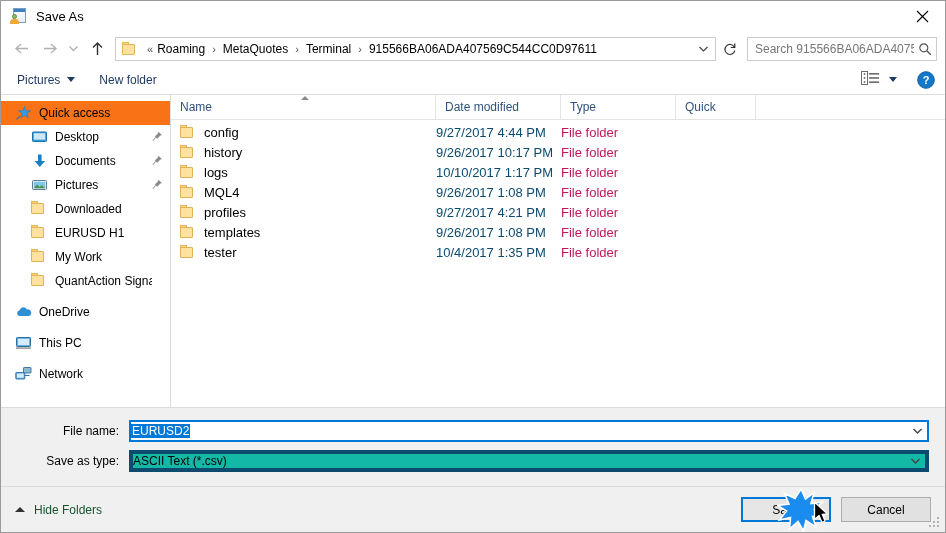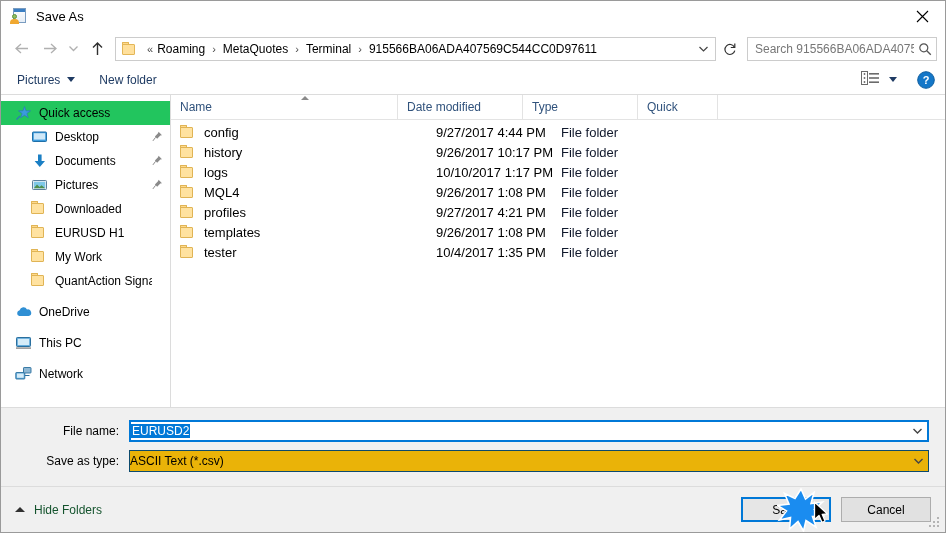--- a/index.html
+++ b/index.html
@@ -189,21 +189,21 @@
   }
   .side-item {
     height: 24px;
     display: flex; align-items: center;
     padding-left: 14px; padding-right: 6px;
     font-size: 12px; color: #000000;
     white-space: nowrap;
     cursor: default;
   }
   .side-item.indent { padding-left: 30px; }
-  .side-item.sel { background: #22c55e; }
+  .side-item.sel { background: #f97316; }
   .side-ico {
     width: 17px; height: 16px; margin-right: 7px;
     flex: none; position: relative;
   }
   .side-label { flex: 1; overflow: hidden; }
   .pin {
     width: 12px; flex: none;
     color: #8a8a8a; font-size: 11px;
   }
   .side-gap { height: 7px; }
@@ -233,21 +233,21 @@
   }
   .col {
     font-size: 12px; color: #30527c;
     height: 24px;
     display: flex; align-items: center;
     padding-left: 9px;
     border-right: 1px solid #e3e3e3;
     cursor: default;
     position: relative;
   }
-  .col.c-name { width: 227px; }
+  .col.c-name { width: 265px; }
   .col.c-date { width: 125px; }
   .col.c-type { width: 115px; }
   .col.c-size { width: 80px; }
   .sort-caret {
     position: absolute;
     left: 130px; top: 1px;
     width: 0; height: 0;
     border-left: 4px solid transparent;
     border-right: 4px solid transparent;
     border-bottom: 4px solid #8a8a8a;
@@ -257,22 +257,22 @@
     height: 20px;
     display: flex; align-items: center;
     font-size: 13px; color: #000000;
     cursor: default;
   }
   .row .cell-name {
     width: 265px; display: flex; align-items: center;
     padding-left: 9px;
   }
   .row .cell-name .ficon { margin-right: 8px; flex: none; }
-  .row .cell-date { width: 125px; color: #000000; }
-  .row .cell-type { width: 115px; color: #0f172a; }
+  .row .cell-date { width: 125px; color: #0c4a6e; }
+  .row .cell-type { width: 115px; color: #be185d; }
   .row .cell-size { width: 80px; color: #444444; }
 
   
   .form {
     background: #f0f0f0;
     padding: 12px 16px 6px 16px;
   }
   .form-row {
     display: flex; align-items: center;
     margin-bottom: 8px;
@@ -284,21 +284,21 @@
     font-size: 12px; color: #000000;
   }
   .field {
     flex: 1; height: 22px;
     display: flex; align-items: center;
     background: #ffffff;
     border: 1px solid #7a7a7a;
     position: relative;
   }
   .field.focused { border: 2px solid #0078d7; }
-  .field.readonly { background: #eab308; border: 1px solid #0c4a6e; }
+  .field.readonly { background: #14b8a6; border: 4px solid #0c4a6e; }
   .field .val {
     flex: 1;
     font-size: 12px; color: #000000;
     white-space: nowrap; overflow: hidden;
   }
   .field .val .selected-text {
     background: #0078d7; color: #ffffff;
     padding: 1px 1px;
   }
   .field .ddn {

